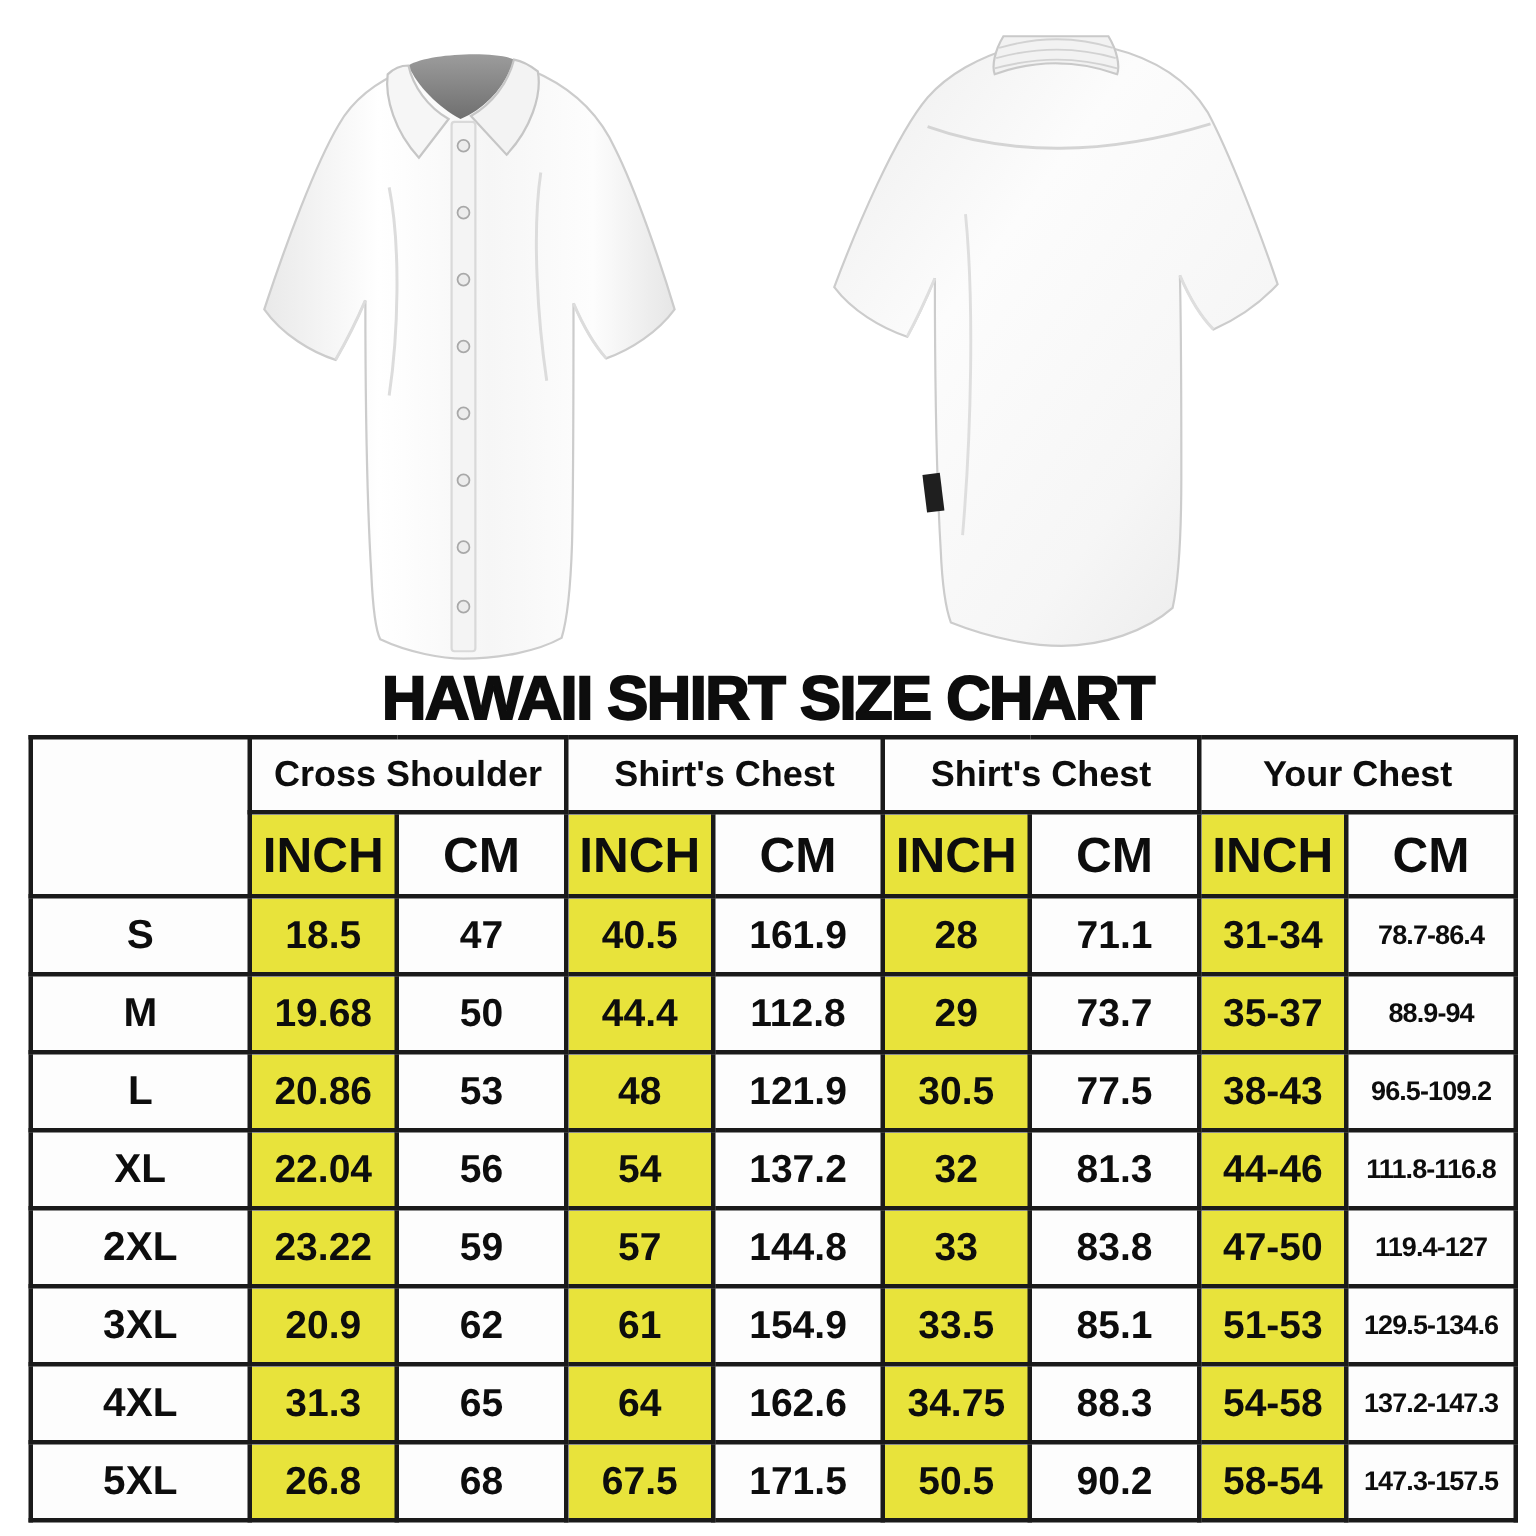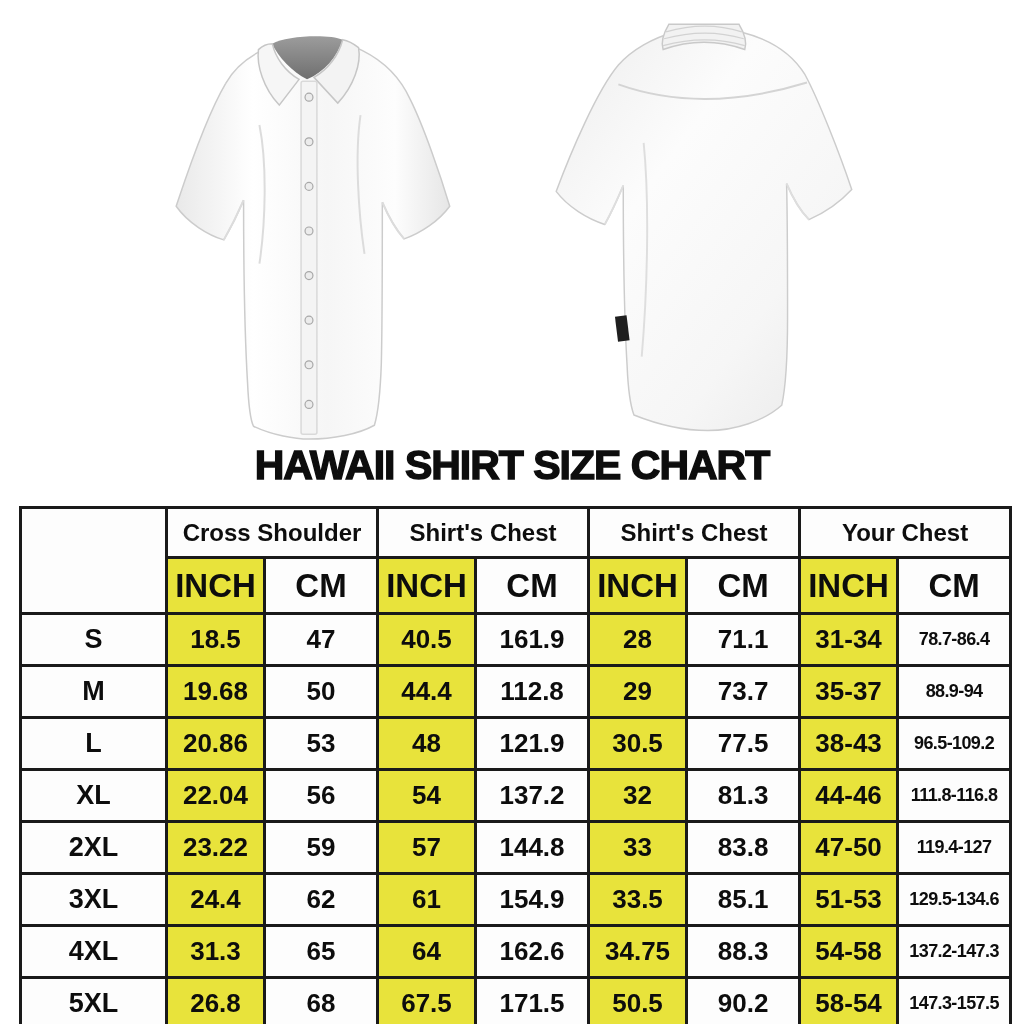--- a/index.html
+++ b/index.html
@@ -18,21 +18,21 @@
     gap: 58px;
     padding-top: 6px;
     box-sizing: border-box;
   }
   .page-title {
     text-align: center;
     font-size: 41px;
     font-weight: bold;
     letter-spacing: -1px;
     line-height: 46px;
-    margin: -4px 0 18px 0;
+    margin: -4px 0 2px 0;
     -webkit-text-stroke: 1.4px #0d0d0d;
     white-space: nowrap;
   }
   table.size-chart {
     border-collapse: collapse;
     table-layout: fixed;
     width: 990px;
     margin-left: 19px;
     padding-left: 22px;
   }
@@ -211,21 +211,21 @@
       <td>59</td>
       <td class="yellow">57</td>
       <td>144.8</td>
       <td class="yellow">33</td>
       <td>83.8</td>
       <td class="yellow">47-50</td>
       <td class="small">119.4-127</td>
     </tr>
     <tr>
       <th>3XL</th>
-      <td class="yellow">24.4</td>
+      <td class="yellow">20.9</td>
       <td>62</td>
       <td class="yellow">61</td>
       <td>154.9</td>
       <td class="yellow">33.5</td>
       <td>85.1</td>
       <td class="yellow">51-53</td>
       <td class="small">129.5-134.6</td>
     </tr>
     <tr>
       <th>4XL</th>

